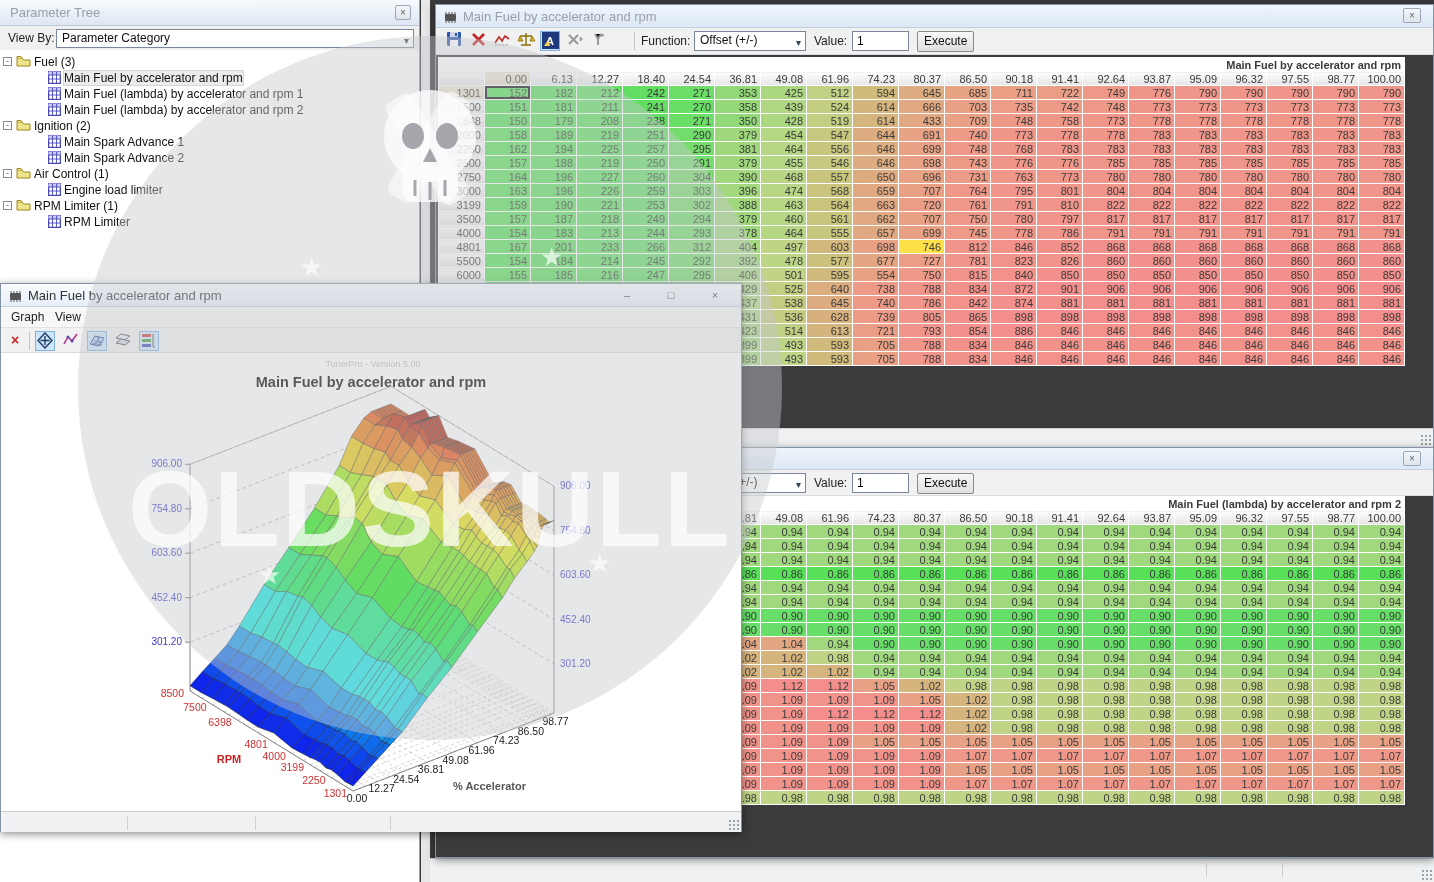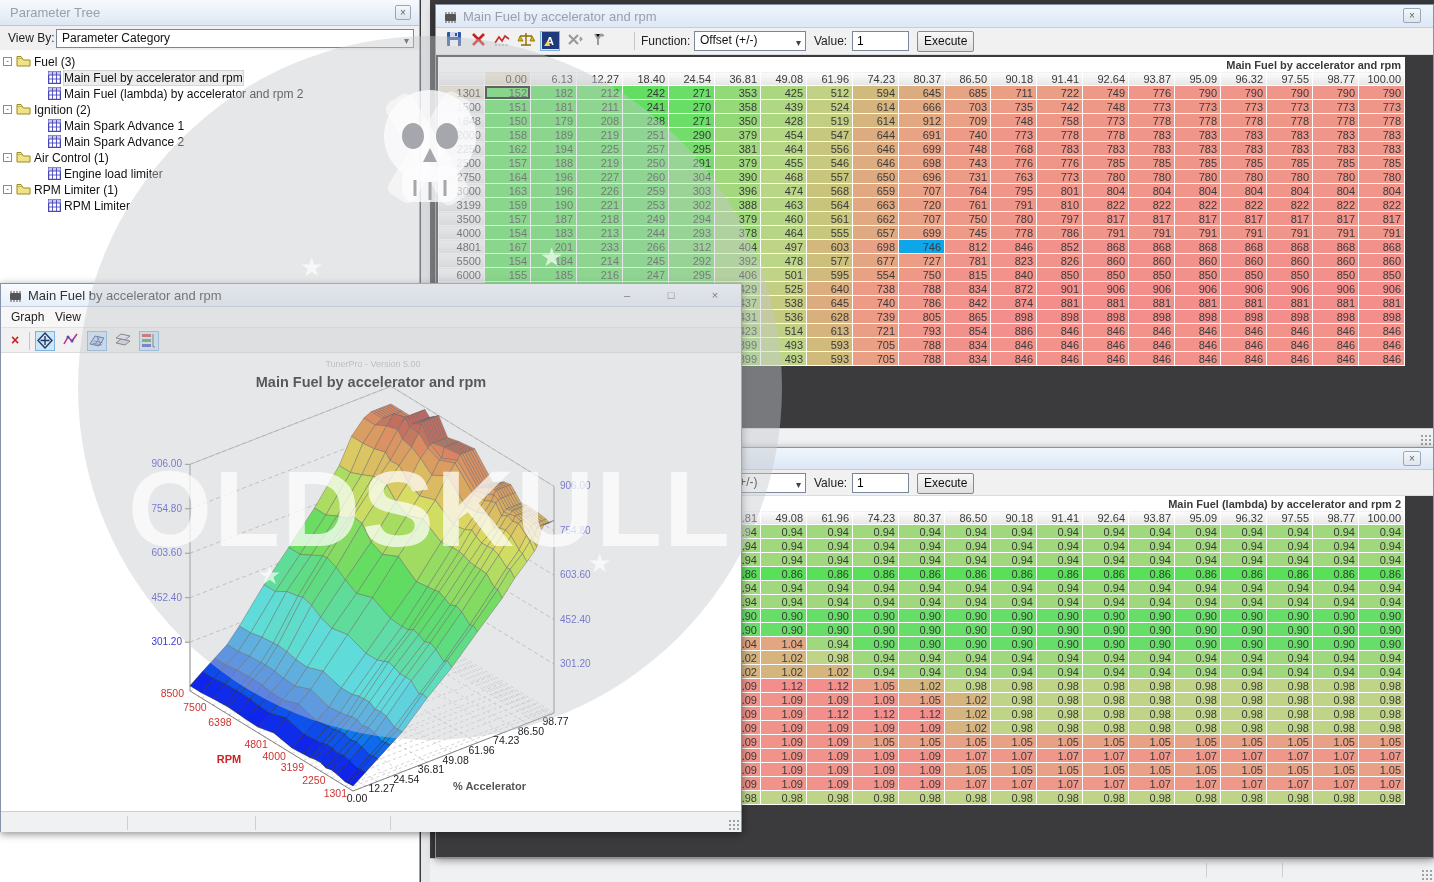--- a/index.html
+++ b/index.html
@@ -97,20 +97,28 @@
             <path d="M4.5 1 v11 M8.5 1 v11 M1 4 h11 M1 8 h11" stroke="#4848b8" stroke-width="0.9"></path>
           </svg></span>
         <span class="tree-label sel" style="left:64px">Main Fuel by accelerator and rpm</span>
       </div>
       <div class="tree-row">
         <span class="ticon" style="left:48px"><svg width="13" height="13">
             <rect x="0.5" y="0.5" width="12" height="12" fill="#fff" stroke="#4848b8" stroke-width="1.5"></rect>
             <rect x="0.5" y="0.5" width="12" height="3.5" fill="#c8c8ee"></rect>
             <path d="M4.5 1 v11 M8.5 1 v11 M1 4 h11 M1 8 h11" stroke="#4848b8" stroke-width="0.9"></path>
           </svg></span>
+        <span class="tree-label" style="left:64px">Main Fuel (lambda) by accelerator and rpm 1</span>
+      </div>
+      <div class="tree-row">
+        <span class="ticon" style="left:48px"><svg width="13" height="13">
+            <rect x="0.5" y="0.5" width="12" height="12" fill="#fff" stroke="#4848b8" stroke-width="1.5"></rect>
+            <rect x="0.5" y="0.5" width="12" height="3.5" fill="#c8c8ee"></rect>
+            <path d="M4.5 1 v11 M8.5 1 v11 M1 4 h11 M1 8 h11" stroke="#4848b8" stroke-width="0.9"></path>
+          </svg></span>
         <span class="tree-label" style="left:64px">Main Fuel (lambda) by accelerator and rpm 2</span>
       </div>
       <div class="tree-row">
         <span class="exp">-</span>
         <span class="ticon" style="left:16px"><svg width="15" height="12">
             <path d="M1 3 h5 l1.5 2 h6.5 v6 h-13 Z" fill="#efe289" stroke="#9a8a20" stroke-width="1"></path>
             <path d="M1 3 v-1.5 h4 l1 1.5" fill="#efe289" stroke="#9a8a20" stroke-width="1"></path>
           </svg></span>
         <span class="tree-label" style="left:34px">Ignition (2)</span>
       </div>
@@ -324,21 +332,21 @@
             <td class="ghead">1648</td>
             <td class="" style="background:rgb(88,224,88)">150</td>
             <td class="" style="background:rgb(92,223,92)">179</td>
             <td class="" style="background:rgb(95,223,95)">208</td>
             <td class="" style="background:rgb(99,222,99)">238</td>
             <td class="" style="background:rgb(106,222,103)">271</td>
             <td class="" style="background:rgb(145,217,119)">350</td>
             <td class="" style="background:rgb(172,215,129)">428</td>
             <td class="" style="background:rgb(194,207,131)">519</td>
             <td class="" style="background:rgb(213,180,126)">614</td>
-            <td class="" style="background:rgb(225,168,129)">912</td>
+            <td class="" style="background:rgb(225,168,129)">433</td>
             <td class="" style="background:rgb(234,160,133)">709</td>
             <td class="" style="background:rgb(238,153,136)">748</td>
             <td class="" style="background:rgb(239,152,136)">758</td>
             <td class="" style="background:rgb(240,150,137)">773</td>
             <td class="" style="background:rgb(240,150,137)">778</td>
             <td class="" style="background:rgb(240,150,137)">778</td>
             <td class="" style="background:rgb(240,150,137)">778</td>
             <td class="" style="background:rgb(240,150,137)">778</td>
             <td class="" style="background:rgb(240,150,137)">778</td>
             <td class="" style="background:rgb(240,150,137)">778</td>
@@ -531,21 +539,21 @@
             <td class="ghead">4801</td>
             <td class="" style="background:rgb(90,224,90)">167</td>
             <td class="" style="background:rgb(94,223,94)">201</td>
             <td class="" style="background:rgb(98,223,98)">233</td>
             <td class="" style="background:rgb(103,222,103)">266</td>
             <td class="" style="background:rgb(126,219,111)">312</td>
             <td class="" style="background:rgb(166,216,127)">404</td>
             <td class="" style="background:rgb(191,212,135)">497</td>
             <td class="" style="background:rgb(210,184,125)">603</td>
             <td class="" style="background:rgb(232,161,132)">698</td>
-            <td class="" style="background:#0ea5e9">746</td>
+            <td class="" style="background:#fde047">746</td>
             <td class="" style="background:rgb(241,148,138)">812</td>
             <td class="" style="background:rgb(242,146,139)">846</td>
             <td class="" style="background:rgb(242,145,139)">852</td>
             <td class="" style="background:rgb(242,144,139)">868</td>
             <td class="" style="background:rgb(242,144,139)">868</td>
             <td class="" style="background:rgb(242,144,139)">868</td>
             <td class="" style="background:rgb(242,144,139)">868</td>
             <td class="" style="background:rgb(242,144,139)">868</td>
             <td class="" style="background:rgb(242,144,139)">868</td>
             <td class="" style="background:rgb(242,144,139)">868</td>

